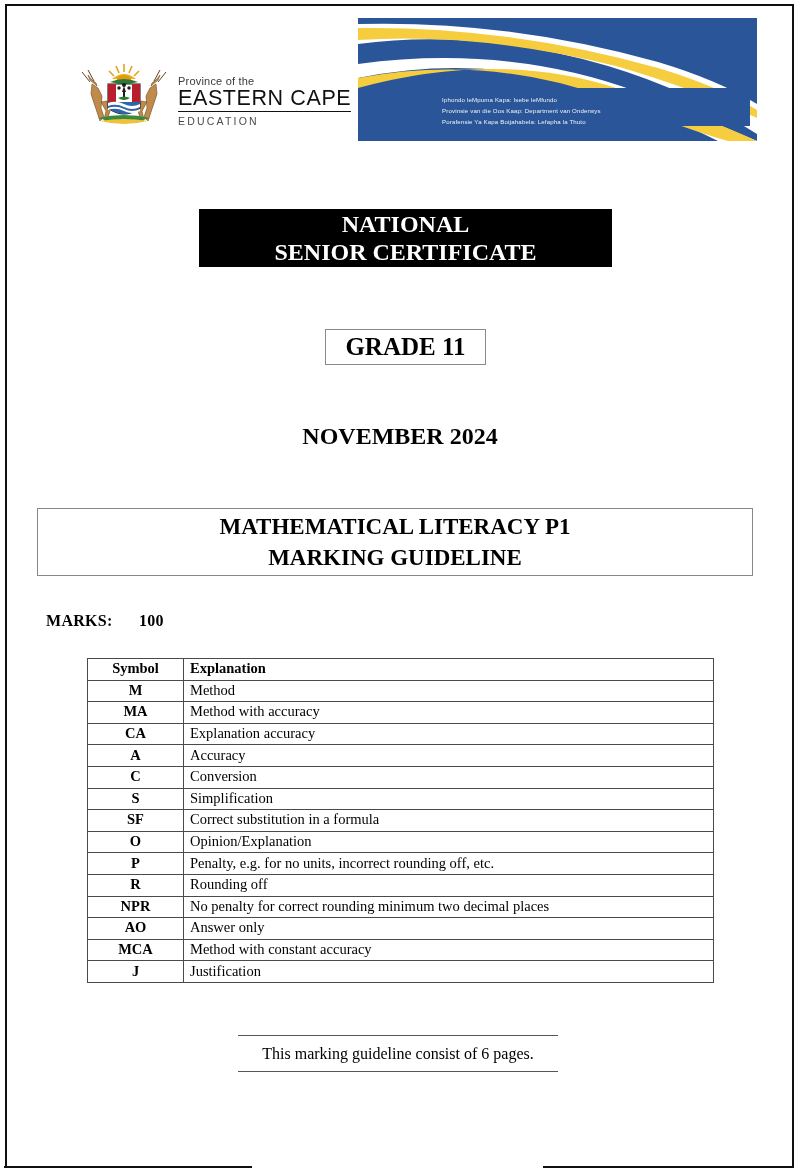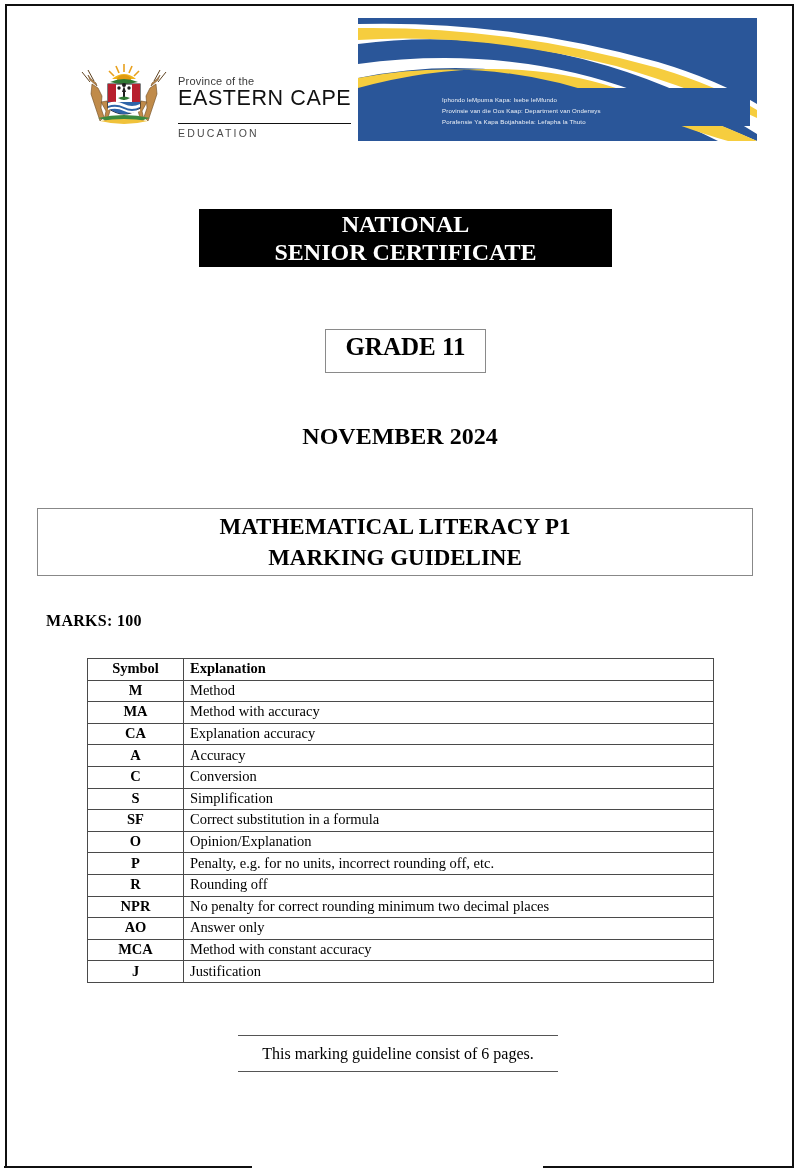--- a/index.html
+++ b/index.html
@@ -73,21 +73,21 @@
     font-size: 11px;
     color: #3a3a3a;
     letter-spacing: 0.2px;
     margin-bottom: 2px;
   }
   .crest-line2 {
     font-size: 21.5px;
     color: #111111;
     letter-spacing: 0.6px;
     border-bottom: 1.6px solid #111111;
-    padding-bottom: 13px;
+    padding-bottom: 1px;
     display: block;
   }
   .crest-line3 {
     font-size: 10.5px;
     color: #4a4a4a;
     letter-spacing: 2.2px;
     margin-top: 3px;
   }
 
   .banner {
@@ -126,21 +126,21 @@
     line-height: 28px;
     padding-top: 1px;
     box-sizing: border-box;
   }
 
   .grade-box {
     position: absolute;
     left: 325px;
     top: 329px;
     width: 161px;
-    height: 44px;
+    height: 36px;
     border: 1.3px solid #8a8a8a;
     background: #ffffff;
     text-align: center;
     font-weight: bold;
     font-size: 25px;
     line-height: 34px;
     box-sizing: border-box;
   }
 
   .month-year {
@@ -170,21 +170,21 @@
   }
 
   .marks-line {
     position: absolute;
     left: 46px;
     top: 612px;
     font-weight: bold;
     font-size: 16px;
     letter-spacing: 0.3px;
   }
-  .marks-value { }
+  .marks-value { margin-left: 22px; }
 
   
   .symbol-table {
     position: absolute;
     left: 87px;
     top: 658px;
     width: 627px;
     border-collapse: collapse;
     font-size: 14.5px;
   }

